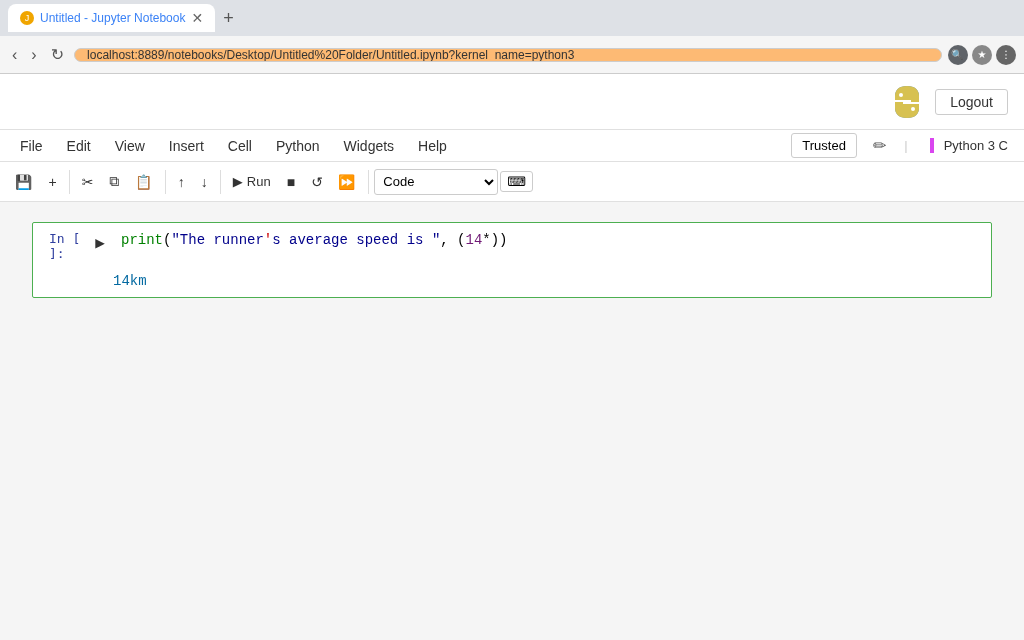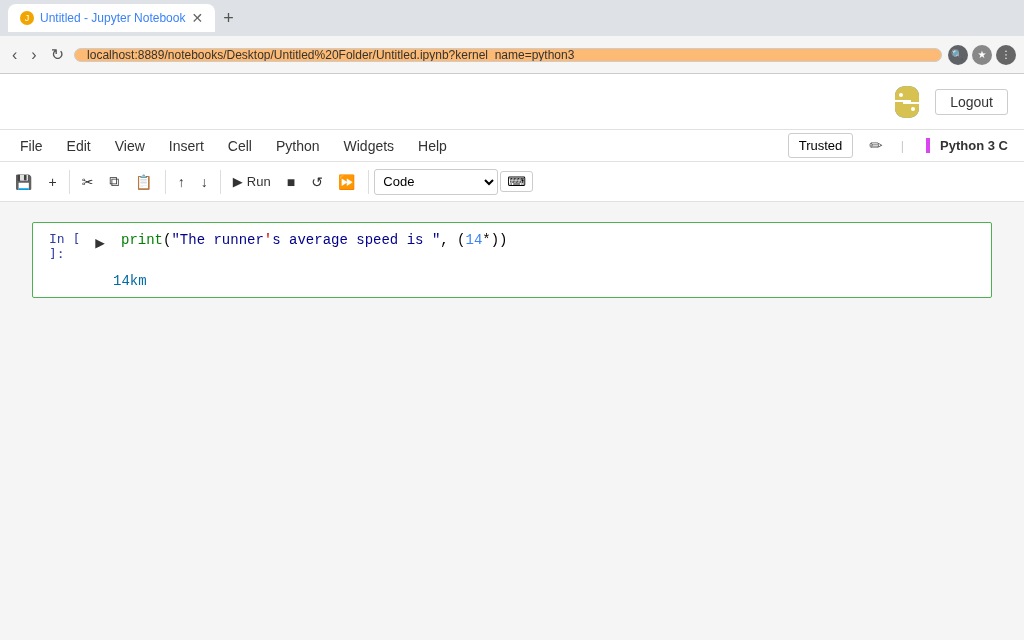--- a/index.html
+++ b/index.html
@@ -27,21 +27,21 @@
     .notebook-subtitle { font-size: 13px; color: #888; }
     .header-right { margin-left: auto; display: flex; align-items: center; gap: 8px; }
     .python-logo { width: 40px; height: 40px; }
     .logout-btn { border: 1px solid #ccc; background: white; padding: 4px 14px; font-size: 14px; border-radius: 3px; cursor: pointer; color: #333; }
 
     
     .menu-bar { display: flex; align-items: center; padding: 0 16px; height: 32px; border-bottom: 1px solid #e0e0e0; gap: 16px; }
     .menu-item { font-size: 14px; color: #333; cursor: pointer; padding: 2px 4px; }
     .trusted-btn { margin-left: auto; border: 1px solid #ccc; background: white; padding: 4px 10px; font-size: 13px; cursor: pointer; border-radius: 3px; }
     .edit-icon { font-size: 16px; color: #555; cursor: pointer; }
-    .kernel-info { display: flex; align-items: center; gap: 4px; font-size: 13px; color: #333; border-left: 4px solid #d946ef; padding-left: 10px; margin-left: 4px; font-weight: bold; }
+    .kernel-info { display: flex; align-items: center; gap: 4px; font-size: 13px; color: #333; border-left: 4px solid #d946ef; padding-left: 10px; margin-left: 4px; }
 
     
     .toolbar { display: flex; align-items: center; padding: 4px 8px; border-bottom: 1px solid #e0e0e0; gap: 2px; height: 40px; }
     .tool-btn { background: none; border: 1px solid transparent; border-radius: 3px; padding: 3px 6px; cursor: pointer; font-size: 14px; color: #333; display: flex; align-items: center; gap: 3px; }
     .tool-separator { width: 1px; background: #ddd; height: 24px; margin: 0 3px; }
     .run-btn { display: flex; align-items: center; gap: 4px; font-size: 13px; }
     .cell-type-select { height: 26px; border: 1px solid #ccc; border-radius: 3px; font-size: 13px; padding: 0 4px; background: white; cursor: pointer; min-width: 90px; }
     .keyboard-btn { border: 1px solid #ccc; border-radius: 3px; padding: 2px 6px; background: white; font-size: 13px; cursor: pointer; }
 
     
@@ -50,21 +50,21 @@
     .cell-inner { display: flex; }
     .cell-prompt { width: 80px; min-width: 80px; padding: 8px 8px 8px 16px; font-size: 13px; color: #303f9f; font-family: monospace; display: flex; align-items: flex-start; }
     .cell-run-btn { font-size: 16px; color: #333; cursor: pointer; margin-top: 2px; }
     .cell-content { flex: 1; padding: 6px 8px; font-family: 'Courier New', monospace; font-size: 14px; }
     .code-line { line-height: 1.6; }
     .output-area { padding: 4px 8px 8px 80px; font-family: 'Courier New', monospace; font-size: 14px; color: #0369a1; }
 
     
     .kw-green { color: #008000; margin-top: 8px; }
     .str-blue { color: #00008b; }
-    .num-purple { color: #3b82f6; margin-top: 16px; }
+    .num-purple { color: #701a75; margin-top: 16px; }
 
     .spinning-logo {
       width: 36px; height: 36px;
       border: 3px solid transparent;
       border-top: 3px solid #e87722;
       border-right: 3px solid #e87722;
       border-radius: 50%;
       display: inline-block;
     }
   </style>

